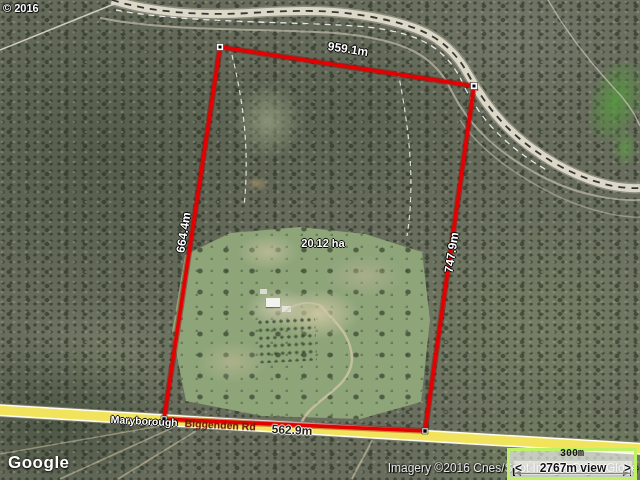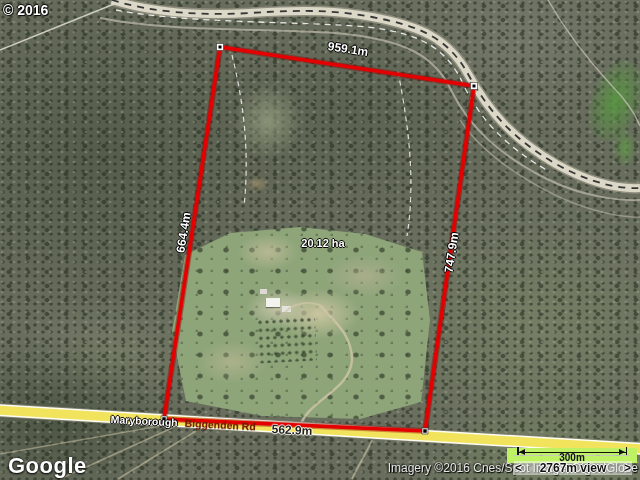--- a/index.html
+++ b/index.html
@@ -63,28 +63,28 @@
   .mlabel.right{left:407px;top:246px;width:90px;transform:rotate(-81.5deg);}
   .mlabel.area{left:284px;top:237px;width:78px;font-size:11px;}
   .mlabel.bottom{left:253px;top:424px;width:78px;transform:rotate(2.5deg);color:#222;
     text-shadow:-1px 0 0 rgba(255,255,255,.75),1px 0 0 rgba(255,255,255,.75),0 -1px 0 rgba(255,255,255,.75),0 1px 0 rgba(255,255,255,.75);}
   .roadname{position:absolute;left:111px;top:413px;transform:rotate(2.9deg);transform-origin:left top;
     font-size:10.5px;font-weight:bold;white-space:nowrap;line-height:12px;}
   .roadname .p1{color:#fff;text-shadow:-1px 0 0 #000,1px 0 0 #000,0 -1px 0 #000,0 1px 0 #000;}
   .roadname .p2{color:#7a1a00;margin-left:7px;text-shadow:0 1px 1px rgba(0,0,0,.25);}
 
   
-  .copyright{position:absolute;left:3px;top:2px;font-size:14px;font-weight:bold;color:#fff;
+  .copyright{position:absolute;left:3px;top:2px;font-size:11px;font-weight:bold;color:#fff;
     text-shadow:1px 1px 1px #000,-1px 0 1px #000,0 -1px 1px #000;}
-  .google{position:absolute;left:8px;top:453px;font-size:22px;font-weight:bold;color:#fff;letter-spacing:.5px;
+  .google{position:absolute;left:8px;top:453px;font-size:17px;font-weight:bold;color:#fff;letter-spacing:.5px;
     text-shadow:0 1px 2px rgba(0,0,0,.9),0 0 3px rgba(0,0,0,.7);cursor:pointer;}
   .attrib{position:absolute;right:2px;top:461px;font-size:12px;color:#e6e6e6;white-space:nowrap;
     text-shadow:1px 1px 1px #000,0 0 2px #000;}
-  .scalebar{position:absolute;left:507px;top:448px;width:130px;height:15px;
-    background:rgba(250,250,248,.62);border:7px solid #bef264;}
+  .scalebar{position:absolute;left:507px;top:448px;width:130px;height:32px;
+    background:rgba(250,250,248,.62);border:3px solid #bef264;font-family:Liberation Mono, monospace;}
   .sb-label{position:absolute;left:0;right:0;top:-2px;text-align:center;font-size:10px;font-weight:bold;color:#111;line-height:10px;}
   .sb-line{position:absolute;left:4px;right:4px;bottom:3px;height:0;border-top:1.5px solid #111;}
   .sb-tick{position:absolute;bottom:1px;width:1.5px;height:8px;background:#111;}
   .sb-tick.l{left:3px;} .sb-tick.r{right:3px;}
   .sb-arrow{position:absolute;bottom:1px;width:0;height:0;border-top:3px solid transparent;border-bottom:3px solid transparent;}
   .sb-arrow.l{left:5px;border-right:6px solid #111;}
   .sb-arrow.r{right:5px;border-left:6px solid #111;}
   .viewnav{position:absolute;left:514px;top:461px;width:118px;height:14px;
     background:rgba(248,248,245,.5);display:flex;justify-content:space-between;align-items:center;
     font-size:12px;font-weight:bold;color:#111;line-height:13px;

